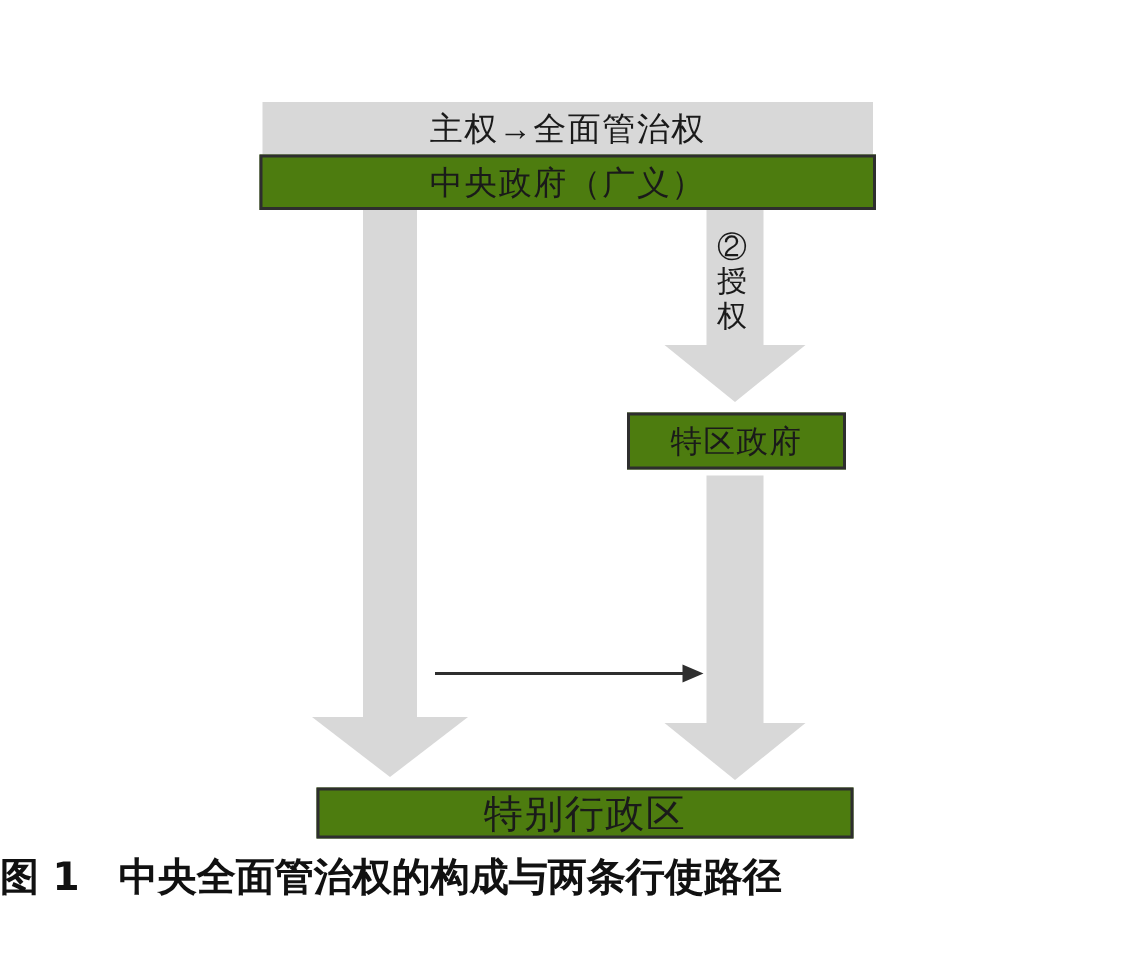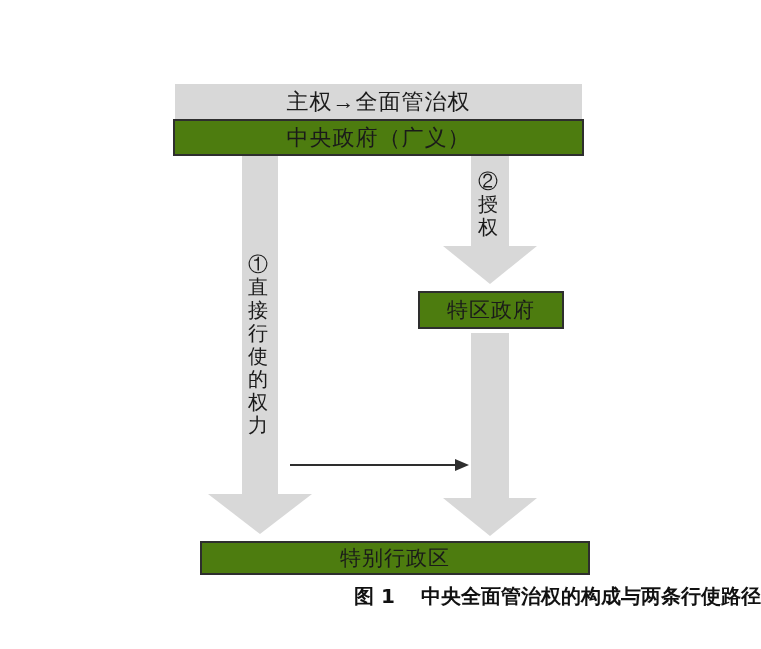--- a/index.html
+++ b/index.html
@@ -3,66 +3,65 @@
 <meta charset="utf-8">
 <style>
   * { margin:0; padding:0; box-sizing:border-box; }
   html,body { background:#ffffff; }
   body {
     width:761px; height:649px;
     font-family:"Liberation Serif","DejaVu Serif",serif;
     color:var(--ink,#1a1a1a);
   }
   .stage { position:relative; width:761px; height:649px; background:#fff; overflow:hidden; }
-  .abs { position:absolute;margin-top:16px; }
+  .abs { position:absolute; }
   .grayfill { background:var(--gray,#d8d8d8); }
   .ctr { display:flex; align-items:center; justify-content:center; }
   .boxtext { font-size:22px; letter-spacing:1px; }
   .outlined { background:#4d7c0f; border:2px solid var(--line,#2e2e2e); }
   .vlabel {
     width:24px; font-size:20px; line-height:23px; 
     word-break:break-all; white-space:normal;
   }
   
   .head-wide { width:0; height:0; border-left:52px solid transparent; border-right:52px solid transparent; border-top:40px solid var(--gray,#d8d8d8); }
   .head-mid  { width:0; height:0; border-left:47px solid transparent; border-right:47px solid transparent; border-top:38px solid var(--gray,#d8d8d8); }
   
   .hline { height:2px; background:var(--line,#2e2e2e); }
   .hhead { width:0; height:0; border-left:14px solid var(--line,#2e2e2e); border-top:6px solid transparent; border-bottom:6px solid transparent; }
   .suplabel { font-size:20px; text-align:center; letter-spacing:1px; }
   .caption {
     font-family:"DejaVu Sans","Liberation Sans",sans-serif;
-    font-weight:bold; font-size:20px; text-align:right; color:#111;
+    font-weight:bold; font-size:26px; text-align:left; color:#111;
   }
   .caption .gap { display:inline-block; width:26px; }
 </style>
 </head>
 <body>
 
 <div class="stage">
 
   <div class="abs grayfill ctr boxtext" style="left:175px; top:68px; width:407px; height:35px;">主权→全面管治权</div>
 
   <div class="abs outlined ctr boxtext" style="left:173px; top:103px; width:411px; height:37px;">中央政府（广义）</div>
 
   <div class="abs grayfill" style="left:242px; top:140px; width:36px; height:338px;"></div>
   <div class="abs head-wide" style="left:208px; top:478px;"></div>
-  <div class="abs vlabel" style="left:248px; top:237px;">①直接行使的权力</div>
 
   <div class="abs grayfill" style="left:471px; top:140px; width:38px; height:90px;"></div>
   <div class="abs head-mid" style="left:443px; top:230px;"></div>
   <div class="abs vlabel" style="left:478px; top:154px;">②授权</div>
 
   <div class="abs outlined ctr" style="left:418px; top:275px; width:146px; height:38px; font-size:21px; letter-spacing:1px;">特区政府</div>
 
   <div class="abs grayfill" style="left:471px; top:317px; width:38px; height:165px;"></div>
   <div class="abs head-mid" style="left:443px; top:482px;"></div>
 
   <div class="abs hline" style="left:290px; top:448px; width:167px;"></div>
   <div class="abs hhead" style="left:455px; top:443px;"></div>
 
-  <div class="abs outlined ctr" style="left:200px; top:525px; width:390px; height:34px; font-size:21px; letter-spacing:1px;">特别行政区</div>
+  <div class="abs outlined ctr" style="left:211px; top:525px; width:358px; height:34px; font-size:26px; letter-spacing:1px;">特别行政区</div>
 
   <div class="abs caption" style="left:0; top:567px; width:761px;">
     <span>图 1</span><span class="gap"></span><span>中央全面管治权的构成与两条行使路径</span>
   </div>
 
 </div>
 
 </body></html>

